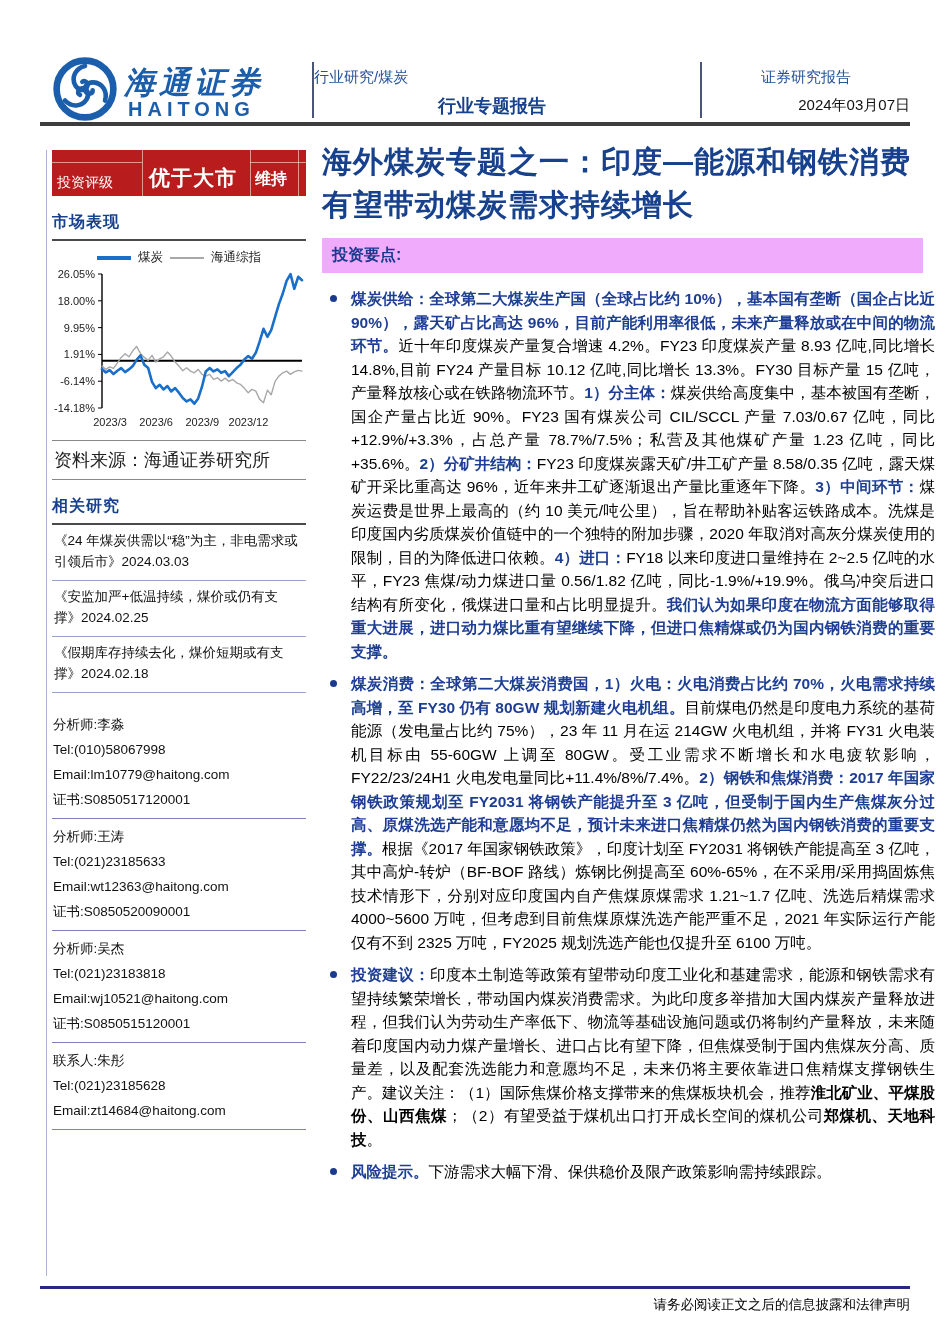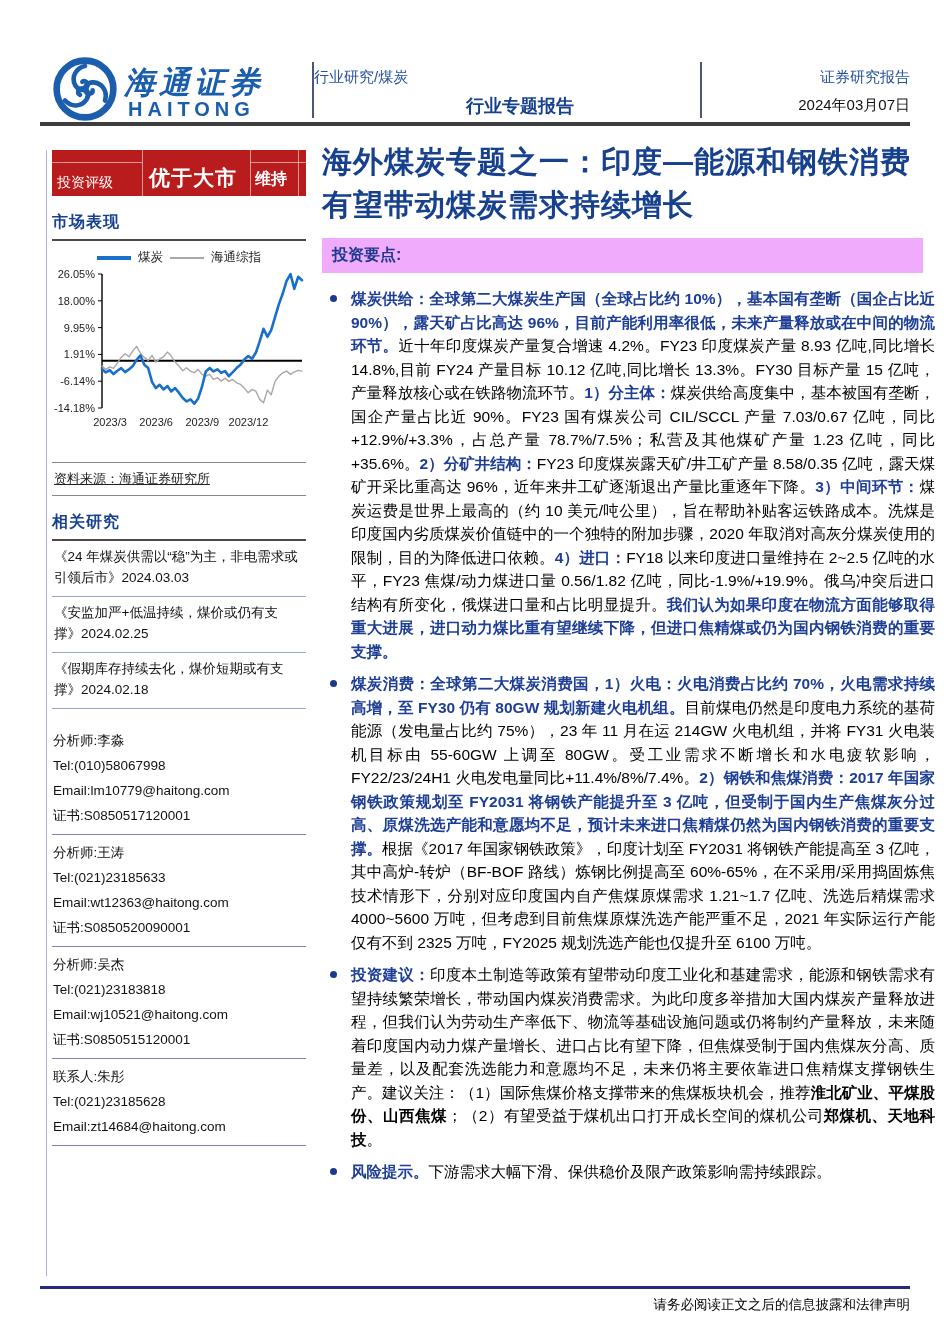--- a/index.html
+++ b/index.html
@@ -7,40 +7,40 @@
     width:950px;height:1344px;position:relative;background:#ffffff;
     font-family:"Liberation Sans",sans-serif;color:#000;overflow:hidden;
   }
   .abs{position:absolute;}
 
   
   .brand-cn{position:absolute;left:124px;top:62px;font-size:31px;font-weight:bold;color:#1b5eab;letter-spacing:4px;font-family:"Liberation Serif",serif;font-style:italic;}
   .brand-en{position:absolute;left:128px;top:98px;font-size:20px;font-weight:bold;color:#1b5eab;letter-spacing:5px;}
   .hdr-div{position:absolute;top:62px;width:2px;height:56px;background:#4a5578;}
   .hdr-c1{position:absolute;left:314px;top:68px;width:386px;text-align:left;font-size:15px;color:#26519c;}
-  .hdr-c2{position:absolute;left:314px;top:94px;width:356px;text-align:center;font-size:18px;font-weight:bold;color:#17418d;padding-left:28px;}
-  .hdr-r1{position:absolute;left:702px;top:68px;width:208px;text-align:right;font-size:15px;color:#26519c;}
+  .hdr-c2{position:absolute;left:314px;top:94px;width:356px;text-align:center;font-size:18px;font-weight:bold;color:#17418d;}
+  .hdr-r1{position:absolute;left:702px;top:68px;width:208px;text-align:center;font-size:15px;color:#26519c;}
   .hdr-r2{position:absolute;left:702px;top:96px;width:208px;text-align:right;font-size:15px;color:#111;}
   .hdr-rule{position:absolute;left:40px;top:122px;width:870px;height:4px;background:#3d3d3d;}
   .left-vline{position:absolute;left:46px;top:150px;width:1px;height:1126px;background:#aab3cf;}
 
   
   .leftcol{position:absolute;left:52px;top:150px;width:254px;}
   .rating-box{position:relative;height:46px;background:#b91c1c;color:#fff;margin-bottom:16px;}
   .rb-label{position:absolute;left:5px;bottom:4px;font-size:14px;}
   .rb-value{position:absolute;left:97px;bottom:4px;font-size:21px;font-weight:bold;letter-spacing:1px;}
   .rb-status{position:absolute;left:203px;bottom:6px;font-size:16px;font-weight:bold;}
   .rb-v{position:absolute;top:0;bottom:0;width:1px;background:rgba(255,255,255,.55);}
   .rb-h{position:absolute;top:12px;height:1px;background:rgba(255,255,255,.55);}
   .side-heading{font-size:16px;font-weight:bold;color:#17418d;margin:4px 0 6px 0;letter-spacing:1px;}
   .hr-dark{border:none;border-top:2px solid #4a4a4a;margin:2px 0 8px 0;}
   .legend{display:flex;align-items:center;justify-content:center;gap:7px;font-size:12.5px;color:#222;margin:2px 0 2px 0;}
   .sw-coal{display:inline-block;width:34px;height:4px;background:#1a6fc9;}
   .sw-idx{display:inline-block;width:34px;height:2px;background:#a8a8a8;}
-  .source-row{border-top:1px solid #888;border-bottom:1px solid #888;padding:7px 2px;font-size:13px;margin-top:22px;color:#222;text-decoration:underline;}
+  .source-row{border-top:1px solid #888;border-bottom:1px solid #888;padding:7px 2px;font-size:18px;margin-top:0;color:#222;}
   .rel-item{font-size:13.5px;line-height:1.55;padding:6px 2px 7px 2px;border-bottom:1px solid #98a6c8;color:#111;}
   .an-block{font-size:13.5px;line-height:25px;border-bottom:1px solid #8080c0;padding:5px 1px 6px 1px;color:#111;}
   .an-first{margin-top:14px;}
 
   
   .maincol{position:absolute;left:322px;top:140px;width:613px;}
   .doc-title{font-size:30px;line-height:43px;font-weight:bold;color:#17418d;letter-spacing:1px;}
   .highlights-bar{background:#f0abfc;padding:7px 10px;font-size:16px;font-weight:bold;color:#1b3a8f;margin:12px 12px 14px 0;}
   ul.bullets{list-style:none;margin:0;padding:0;}
   ul.bullets li{position:relative;padding-left:29px;margin-bottom:9px;font-size:15.5px;line-height:23.5px;text-align:justify;}

